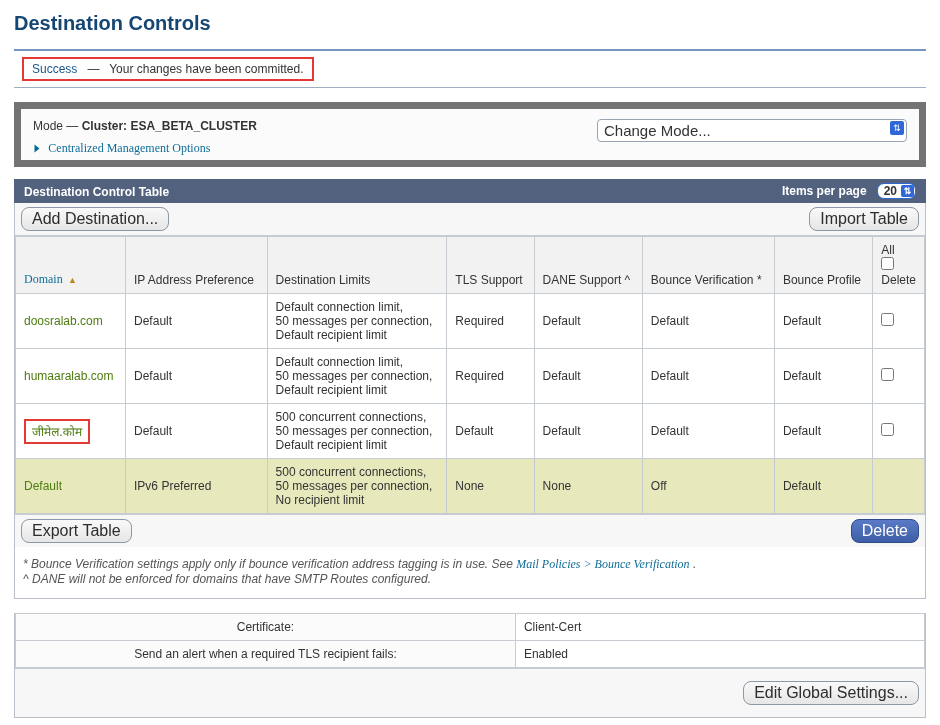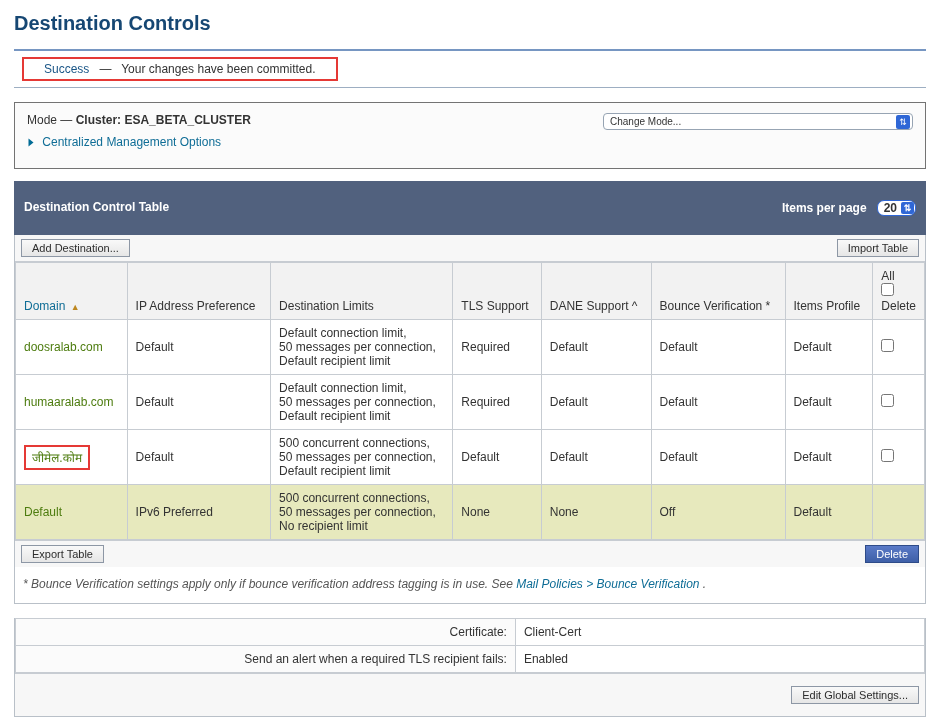--- a/index.html
+++ b/index.html
@@ -20,41 +20,41 @@
   .success-bar {
     border-top: 2px solid #7696c2;
     border-bottom: 1px solid #9daec2;
     padding: 6px 8px;
     margin-bottom: 14px;
     background: #fff;
   }
   .red-box {
     border: 2px solid #e53935;
     display: inline-block;
-    padding: 3px 20px;
+    padding: 3px 8px;
   }
   .success-label { color: #1a5687; }
   .mode-panel {
-    border: 1px solid #737373;
+    border: 7px solid #737373;
     background: #fbfbfb;
-    padding: 10px 12px 19px 12px;
+    padding: 10px 12px 4px 12px;
     margin-bottom: 12px;
     position: relative;
   }
   .mode-line { margin-bottom: 8px; }
   .mode-select {
     position: absolute;
     right: 12px;
     top: 10px;
     width: 310px;
     border: 1px solid #97a4b3;
     border-radius: 4px;
     background: #fff;
     padding: 2px 22px 2px 6px;
-    font-size: 10px;
+    font-size: 15px;
     color: #333;
     margin-left: 32px;
   }
   .mode-select::after {
     content: "";
   }
   .select-arrow {
     position: absolute;
     right: 15px;
     top: 12px;
@@ -63,30 +63,30 @@
     background: #2f67d6;
     border-radius: 2px;
     display: flex;
     align-items: center;
     justify-content: center;
     color: #fff;
     font-size: 9px;
     pointer-events: none;
   }
   .triangle { display:inline-block; width:0; height:0; border-left:4px solid transparent; border-right:4px solid transparent; border-top:5px solid #006b95; margin-right:4px; transform: rotate(-90deg); vertical-align:middle;}
-  .link { color: #0f6d96; cursor: pointer; }
+  .link { color: #0f6d96; cursor: pointer; font-family: Liberation Serif, serif; }
   .section-header {
     background: #51617e;
     color: #fff;
     font-weight: bold;
-    padding: 19px 10px;
+    padding: 4px 10px;
     font-size: 12px;
     display: flex;
     justify-content: space-between;
-    align-items: flex-start;
+    align-items: flex-end;
   }
   .items-select {
     background: #fff;
     border: 1px solid #2f67d6;
     border-radius: 7px;
     padding: 0 18px 0 6px;
     font-size: 12px;
     display: inline-block;
     color: #333;
     position: relative;
@@ -110,24 +110,24 @@
     display: flex;
     justify-content: space-between;
     padding: 4px 6px;
     border-bottom: 1px solid #c7ccd2;
     background: #f7f7f7;
   }
   .btn {
     background: linear-gradient(#f9f9f9,#e6e6e6);
     border: 1px solid #8d97a5;
     padding: 2px 10px;
-    font-size: 11px;
+    font-size: 16px;
     color: #2d2d2d;
     cursor: pointer;
-    border-radius: 0;
+    border-radius: 8px;
   }
   .btn-blue {
     background: linear-gradient(#5a7ac7,#3e5fa7);
     color: #fff;
     border: 1px solid #2e4b88;
   }
   table.data { width: 100%; border-collapse: collapse; }
   table.data th, table.data td {
     border: 1px solid #c7ccd2;
     padding: 6px 8px;
@@ -149,21 +149,21 @@
   .footer-row {
     display: flex;
     justify-content: space-between;
     padding: 4px 6px;
     border-top: 1px solid #c7ccd2;
     background: #f7f7f7;
   }
   .footnote { font-style: italic; color: #555; padding: 10px 8px 12px 8px; }
   .footnote .link { font-style: italic; }
   .global-panel { margin-top: 14px; }
-  table.global td.label { text-align: right; background: #fbfbfb; width: 55%; }
+  table.global td.label { text-align: center; background: #fbfbfb; width: 55%; }
   table.global td.value { background: #fff; }
   .global-footer { display:flex; justify-content:flex-end; padding:12px 6px; background:#f7f7f7; border-top:1px solid #c7ccd2;}
   input[type="checkbox"] { margin:0; }
 </style>
 </head>
 <body>
 
 <h1 class="page-title">Destination Controls</h1>
 
 <div class="success-bar">
@@ -209,21 +209,21 @@
       <tr>
         <th>
           <span class="link">Domain</span>
           <span class="sort-arrow">▲</span>
         </th>
         <th>IP Address Preference</th>
         <th>Destination Limits</th>
         <th>TLS Support</th>
         <th>DANE Support ^</th>
         <th>Bounce Verification *</th>
-        <th>Items Profile</th>
+        <th>Bounce Profile</th>
         <th class="col-delete">
           <span>All</span><br>
           <input type="checkbox" style=""><br>
           <span>Delete</span>
         </th>
       </tr>
     </thead>
     <tbody id="dct-body">
         <tr>
           <td><span class="domain-link">doosralab.com</span></td>
@@ -279,20 +279,21 @@
   <div class="footer-row">
     <button class="btn">Export Table</button>
     <button class="btn btn-blue">Delete</button>
   </div>
 
   <div class="footnote">
     <span>* Bounce Verification settings apply only if bounce verification address tagging is in use. See </span>
     <span class="link">Mail Policies &gt; Bounce Verification</span>
     <span>.</span>
     <br>
+    <span>^ DANE will not be enforced for domains that have SMTP Routes configured.</span>
   </div>
 </div>
 
 <div class="global-panel">
   <div class="panel">
     <table class="data global">
       <tbody id="global-body">
           <tr>
             <td class="label">Certificate:</td>
             <td class="value">Client-Cert</td>

